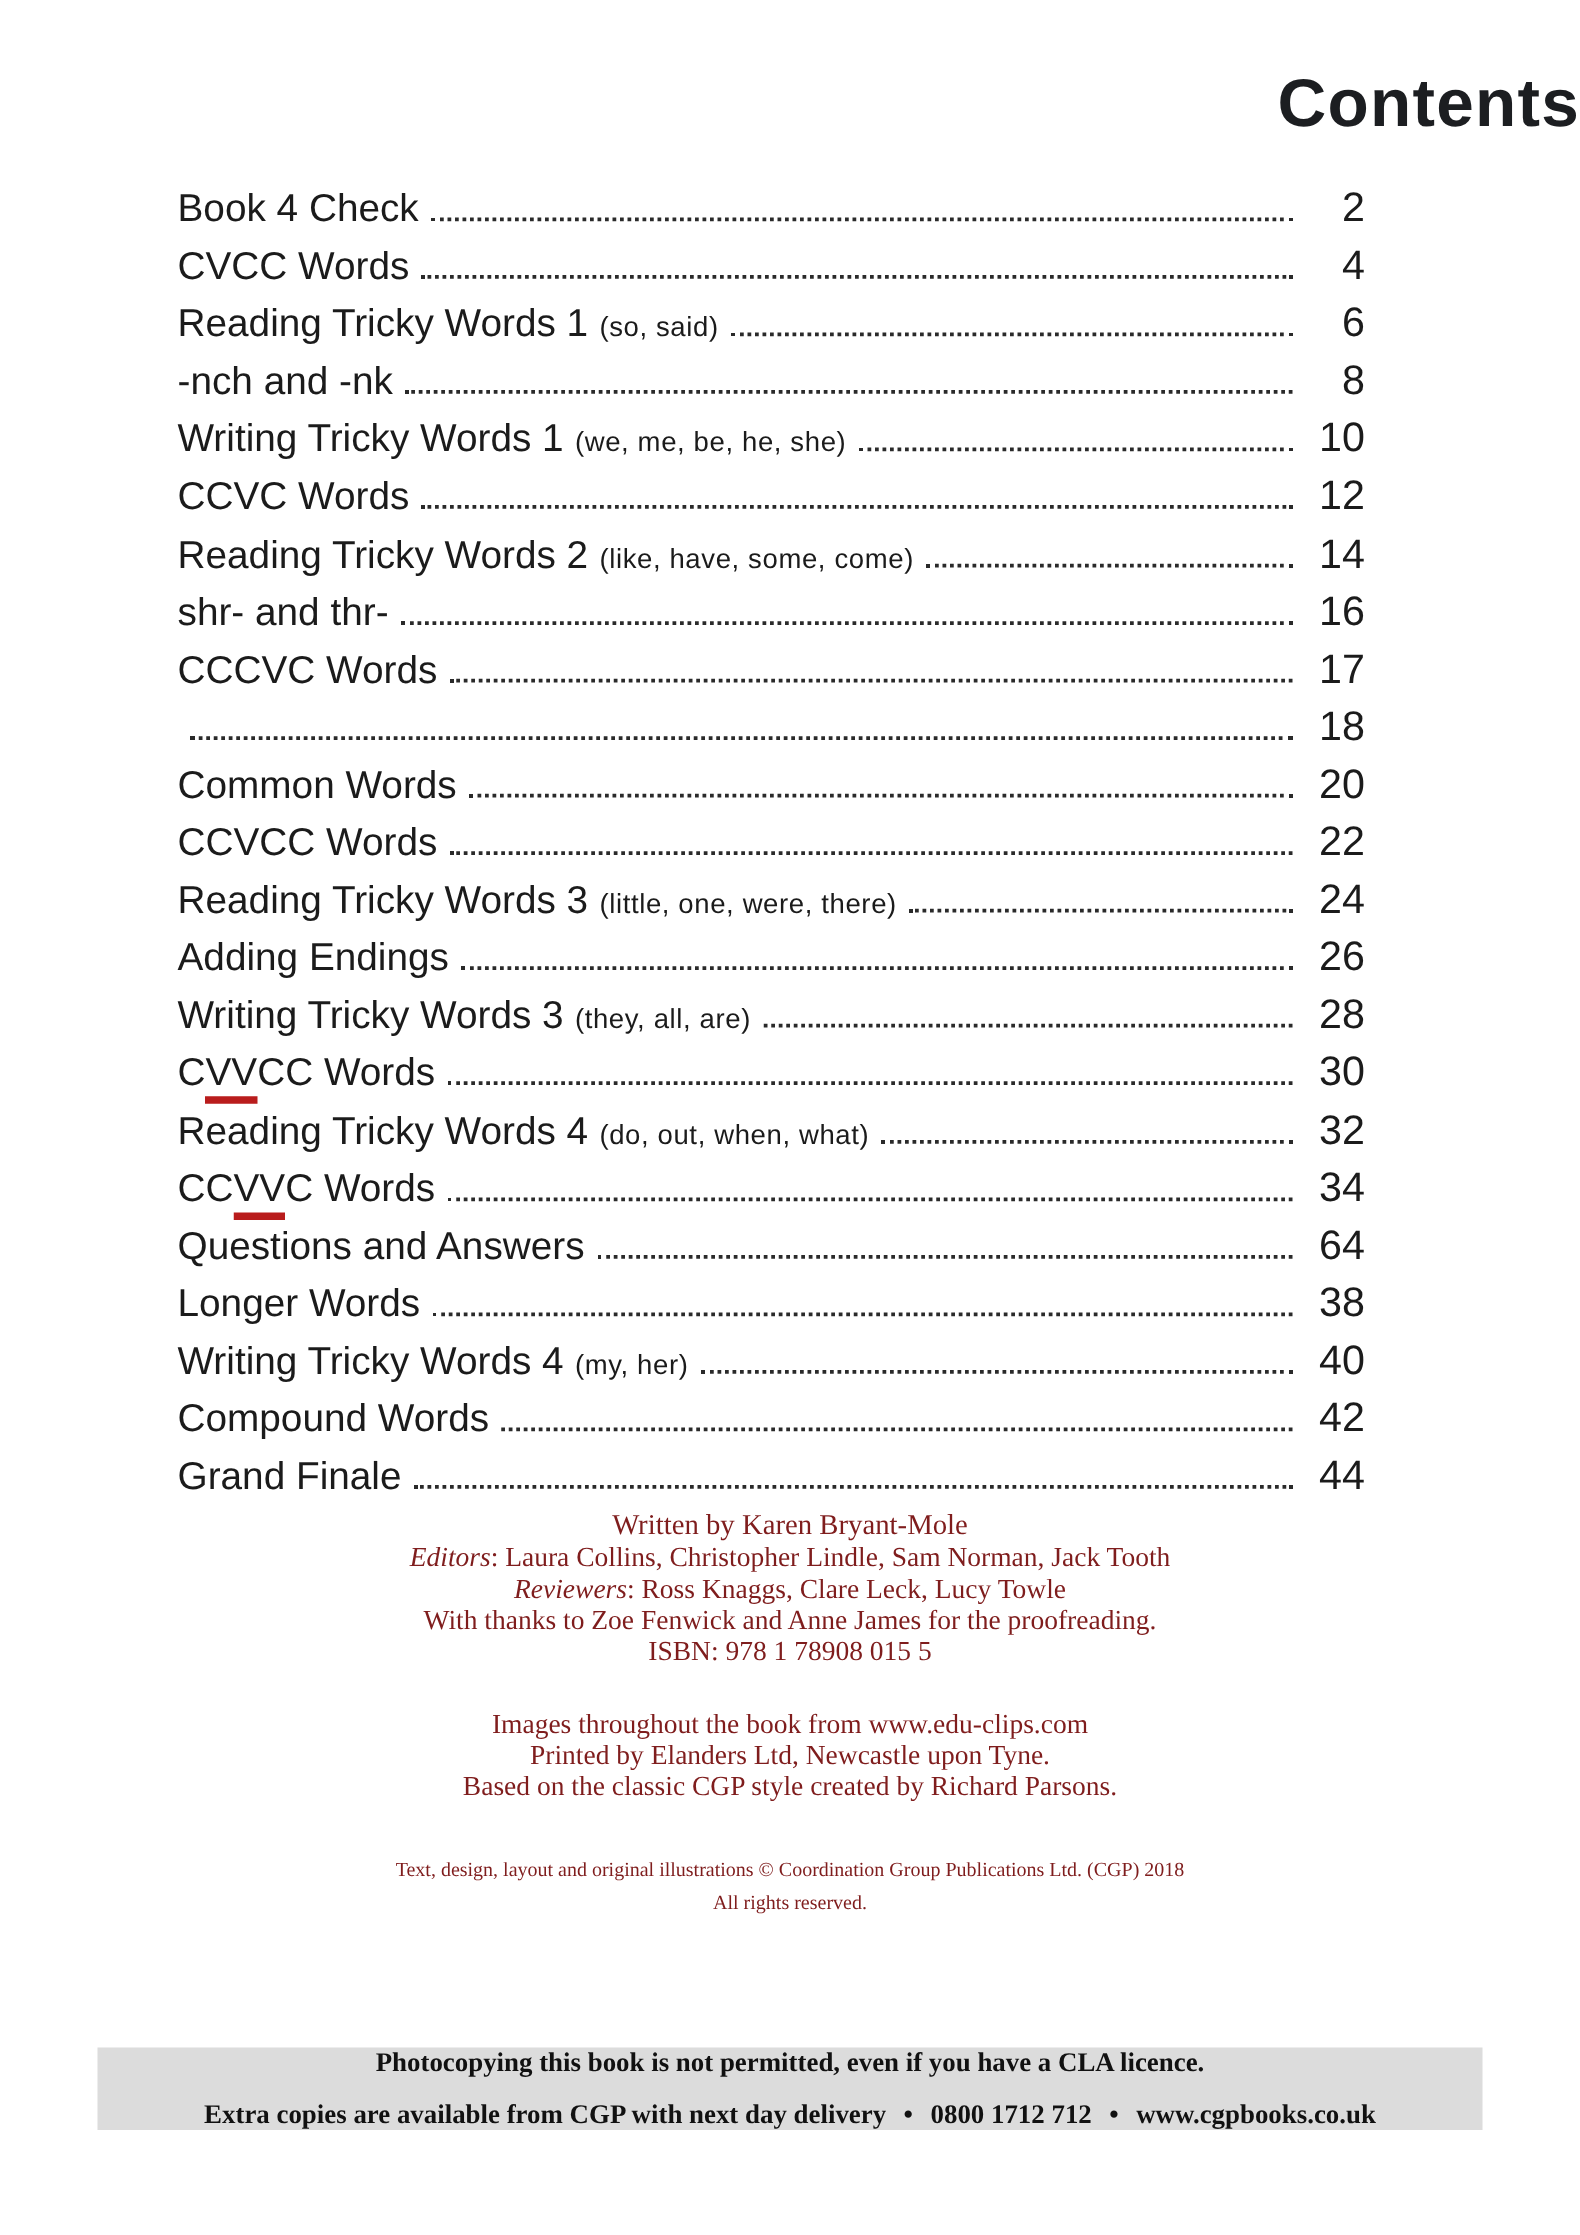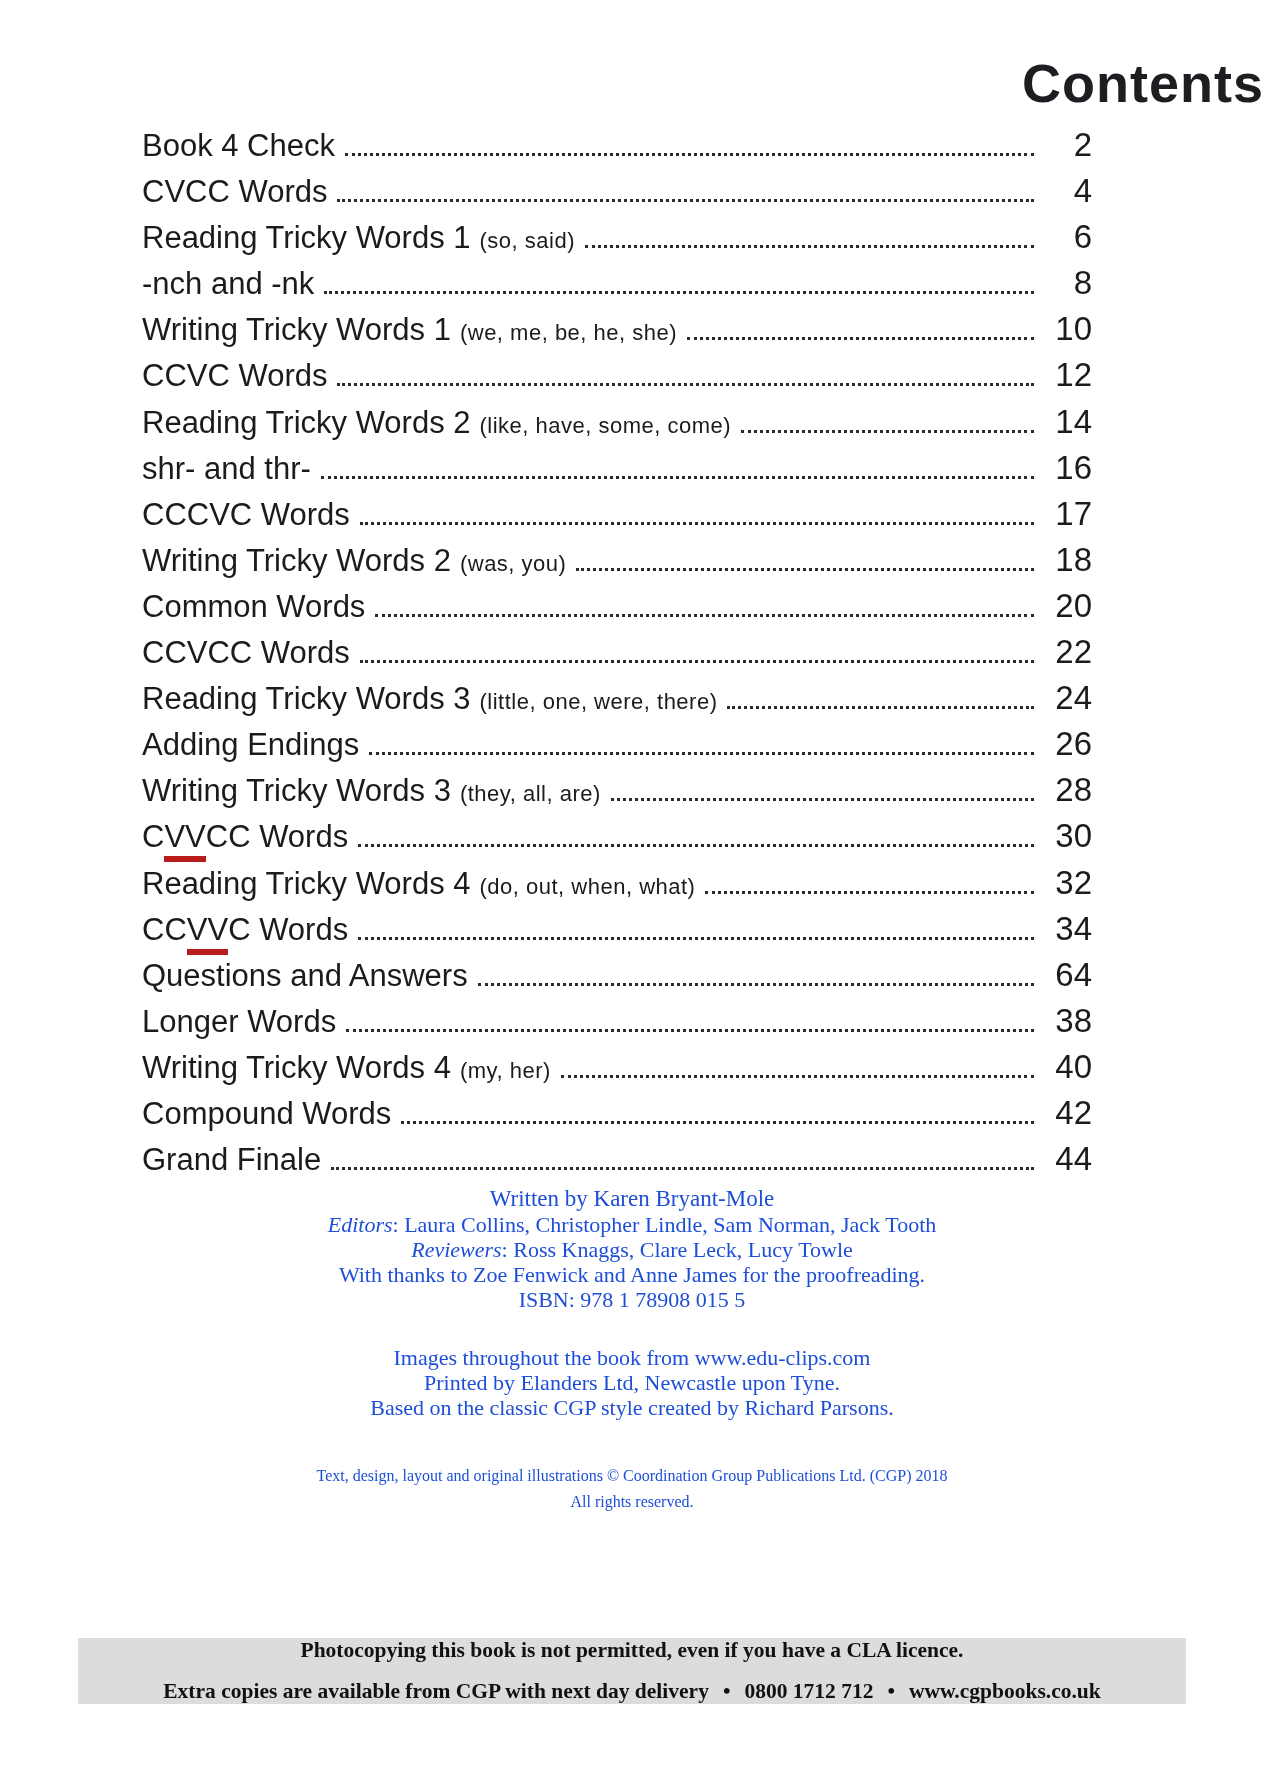--- a/index.html
+++ b/index.html
@@ -22,21 +22,21 @@
     font-size: 54px;
     line-height: 1;
     font-weight: 700;
     letter-spacing: 1px;
     color: #1c1e21;
   }
 
   
   ul.toc {
     list-style: none;
-    margin: 16px 0 0 0;
+    margin: 37px 0 0 0;
     padding: 0 172px 0 142px;
   }
   li.toc-row {
     display: flex;
     align-items: baseline;
     height: 46.1px;
     font-size: 31px;
     white-space: nowrap;
   }
   .entry { flex: 0 0 auto; }
@@ -60,21 +60,21 @@
     flex: 0 0 auto;
     min-width: 48px;
     text-align: right;
     font-size: 33px;
   }
 
   
   .credits {
     font-family: "Liberation Serif", serif;
     text-align: center;
-    color: #1d4ed8;
+    color: #7f1d1d;
   }
   .credits p { margin: 0; }
   .written {
     margin-top: 34px;
     font-size: 23px;
   }
   .editors-block {
     font-size: 22px;
     line-height: 25px;
   }
@@ -168,21 +168,20 @@
       <span class="pnum">16</span>
     </li>
 
     <li class="toc-row">
       <span class="entry"><span>CCCVC Words</span></span>
       <span class="leader"></span>
       <span class="pnum">17</span>
     </li>
 
     <li class="toc-row">
-      <span class="entry"><span>Writing Tricky Words 2</span><span class="note">(was, you)</span></span>
       <span class="leader"></span>
       <span class="pnum">18</span>
     </li>
 
     <li class="toc-row">
       <span class="entry"><span>Common Words</span></span>
       <span class="leader"></span>
       <span class="pnum">20</span>
     </li>
 

